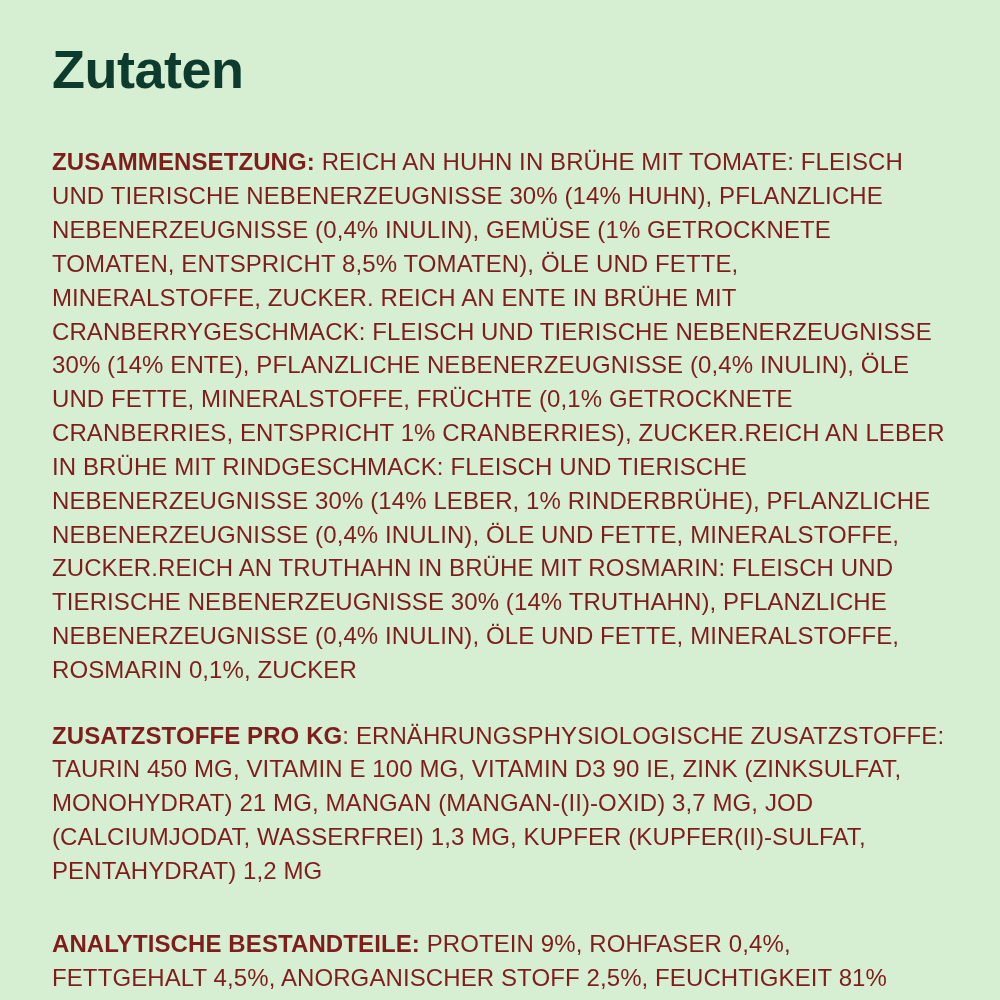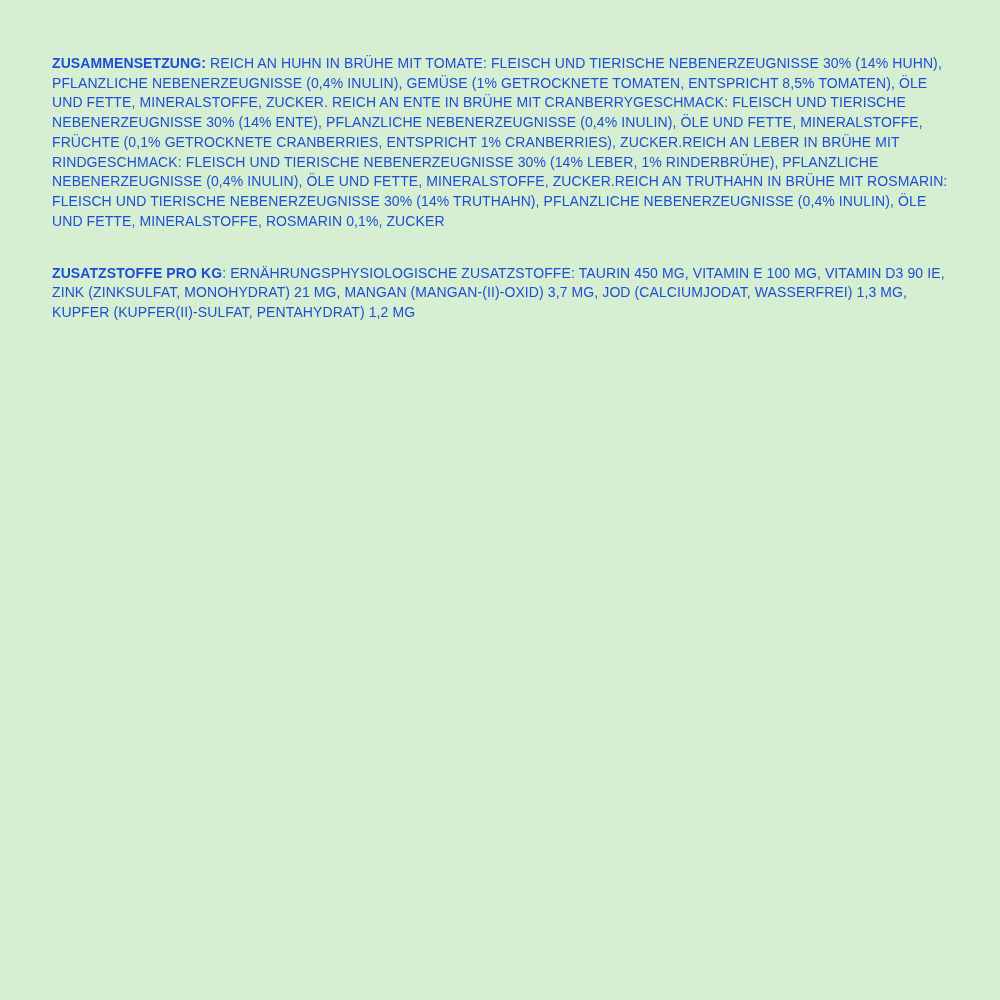--- a/index.html
+++ b/index.html
@@ -29,22 +29,22 @@
   }
   .title {
     font-size: 54px;
     font-weight: 700;
     color: #0d3b2e;
     letter-spacing: -0.5px;
     line-height: 1.1;
     margin: 0 0 46px 0;
   }
   .block {
-    color: #1d4ed8;
-    font-size: 14px;
+    color: #7f1d1d;
+    font-size: 24px;
     line-height: 1.41;
     letter-spacing: 0.1px;
     margin-bottom: 26px;
     text-transform: uppercase;
   }
   .block:last-child {
     margin-bottom: 0;
   }
   .block .lead {
     font-weight: 700;
@@ -55,25 +55,29 @@
   #composition { margin-bottom: 32px; }
   #additives  { margin-bottom: 39px; }
   #analytical { margin-bottom: 30px; }
 </style>
 </head>
 <body>
 
 <div class="page">
   <div class="content">
 
+    <h1 class="title">Zutaten</h1>
 
     <p class="block" id="composition">
       <span class="lead">ZUSAMMENSETZUNG:</span><span class="body"> REICH AN HUHN IN BRÜHE MIT TOMATE: FLEISCH UND TIERISCHE NEBENERZEUGNISSE 30% (14% HUHN), PFLANZLICHE NEBENERZEUGNISSE  (0,4% INULIN), GEMÜSE (1% GETROCKNETE TOMATEN, ENTSPRICHT 8,5% TOMATEN), ÖLE UND FETTE, MINERALSTOFFE, ZUCKER. REICH AN ENTE IN BRÜHE MIT CRANBERRYGESCHMACK: FLEISCH UND TIERISCHE NEBENERZEUGNISSE 30% (14% ENTE), PFLANZLICHE NEBENERZEUGNISSE (0,4% INULIN), ÖLE UND FETTE, MINERALSTOFFE, FRÜCHTE  (0,1% GETROCKNETE CRANBERRIES, ENTSPRICHT 1% CRANBERRIES), ZUCKER.REICH AN LEBER IN BRÜHE MIT RINDGESCHMACK: FLEISCH UND TIERISCHE NEBENERZEUGNISSE 30% (14% LEBER, 1% RINDERBRÜHE), PFLANZLICHE NEBENERZEUGNISSE (0,4% INULIN), ÖLE UND FETTE,  MINERALSTOFFE, ZUCKER.REICH AN TRUTHAHN IN BRÜHE MIT ROSMARIN: FLEISCH UND TIERISCHE NEBENERZEUGNISSE 30% (14% TRUTHAHN), PFLANZLICHE  NEBENERZEUGNISSE (0,4% INULIN), ÖLE UND FETTE, MINERALSTOFFE, ROSMARIN  0,1%, ZUCKER</span>
     </p>
 
     <p class="block" id="additives">
       <span class="lead">ZUSATZSTOFFE PRO KG</span><span class="body">: ERNÄHRUNGSPHYSIOLOGISCHE ZUSATZSTOFFE: TAURIN 450  MG, VITAMIN E 100 MG, VITAMIN D3 90 IE,  ZINK (ZINKSULFAT, MONOHYDRAT)  21 MG, MANGAN (MANGAN-(II)-OXID) 3,7 MG, JOD (CALCIUMJODAT, WASSERFREI)  1,3 MG, KUPFER (KUPFER(II)-SULFAT, PENTAHYDRAT) 1,2 MG</span>
     </p>
 
+    <p class="block" id="analytical">
+      <span class="lead">ANALYTISCHE BESTANDTEILE:</span><span class="body"> PROTEIN 9%, ROHFASER 0,4%, FETTGEHALT 4,5%,  ANORGANISCHER STOFF 2,5%, FEUCHTIGKEIT 81%</span>
+    </p>
 
 
   </div>
 </div>
 
 </body></html>

